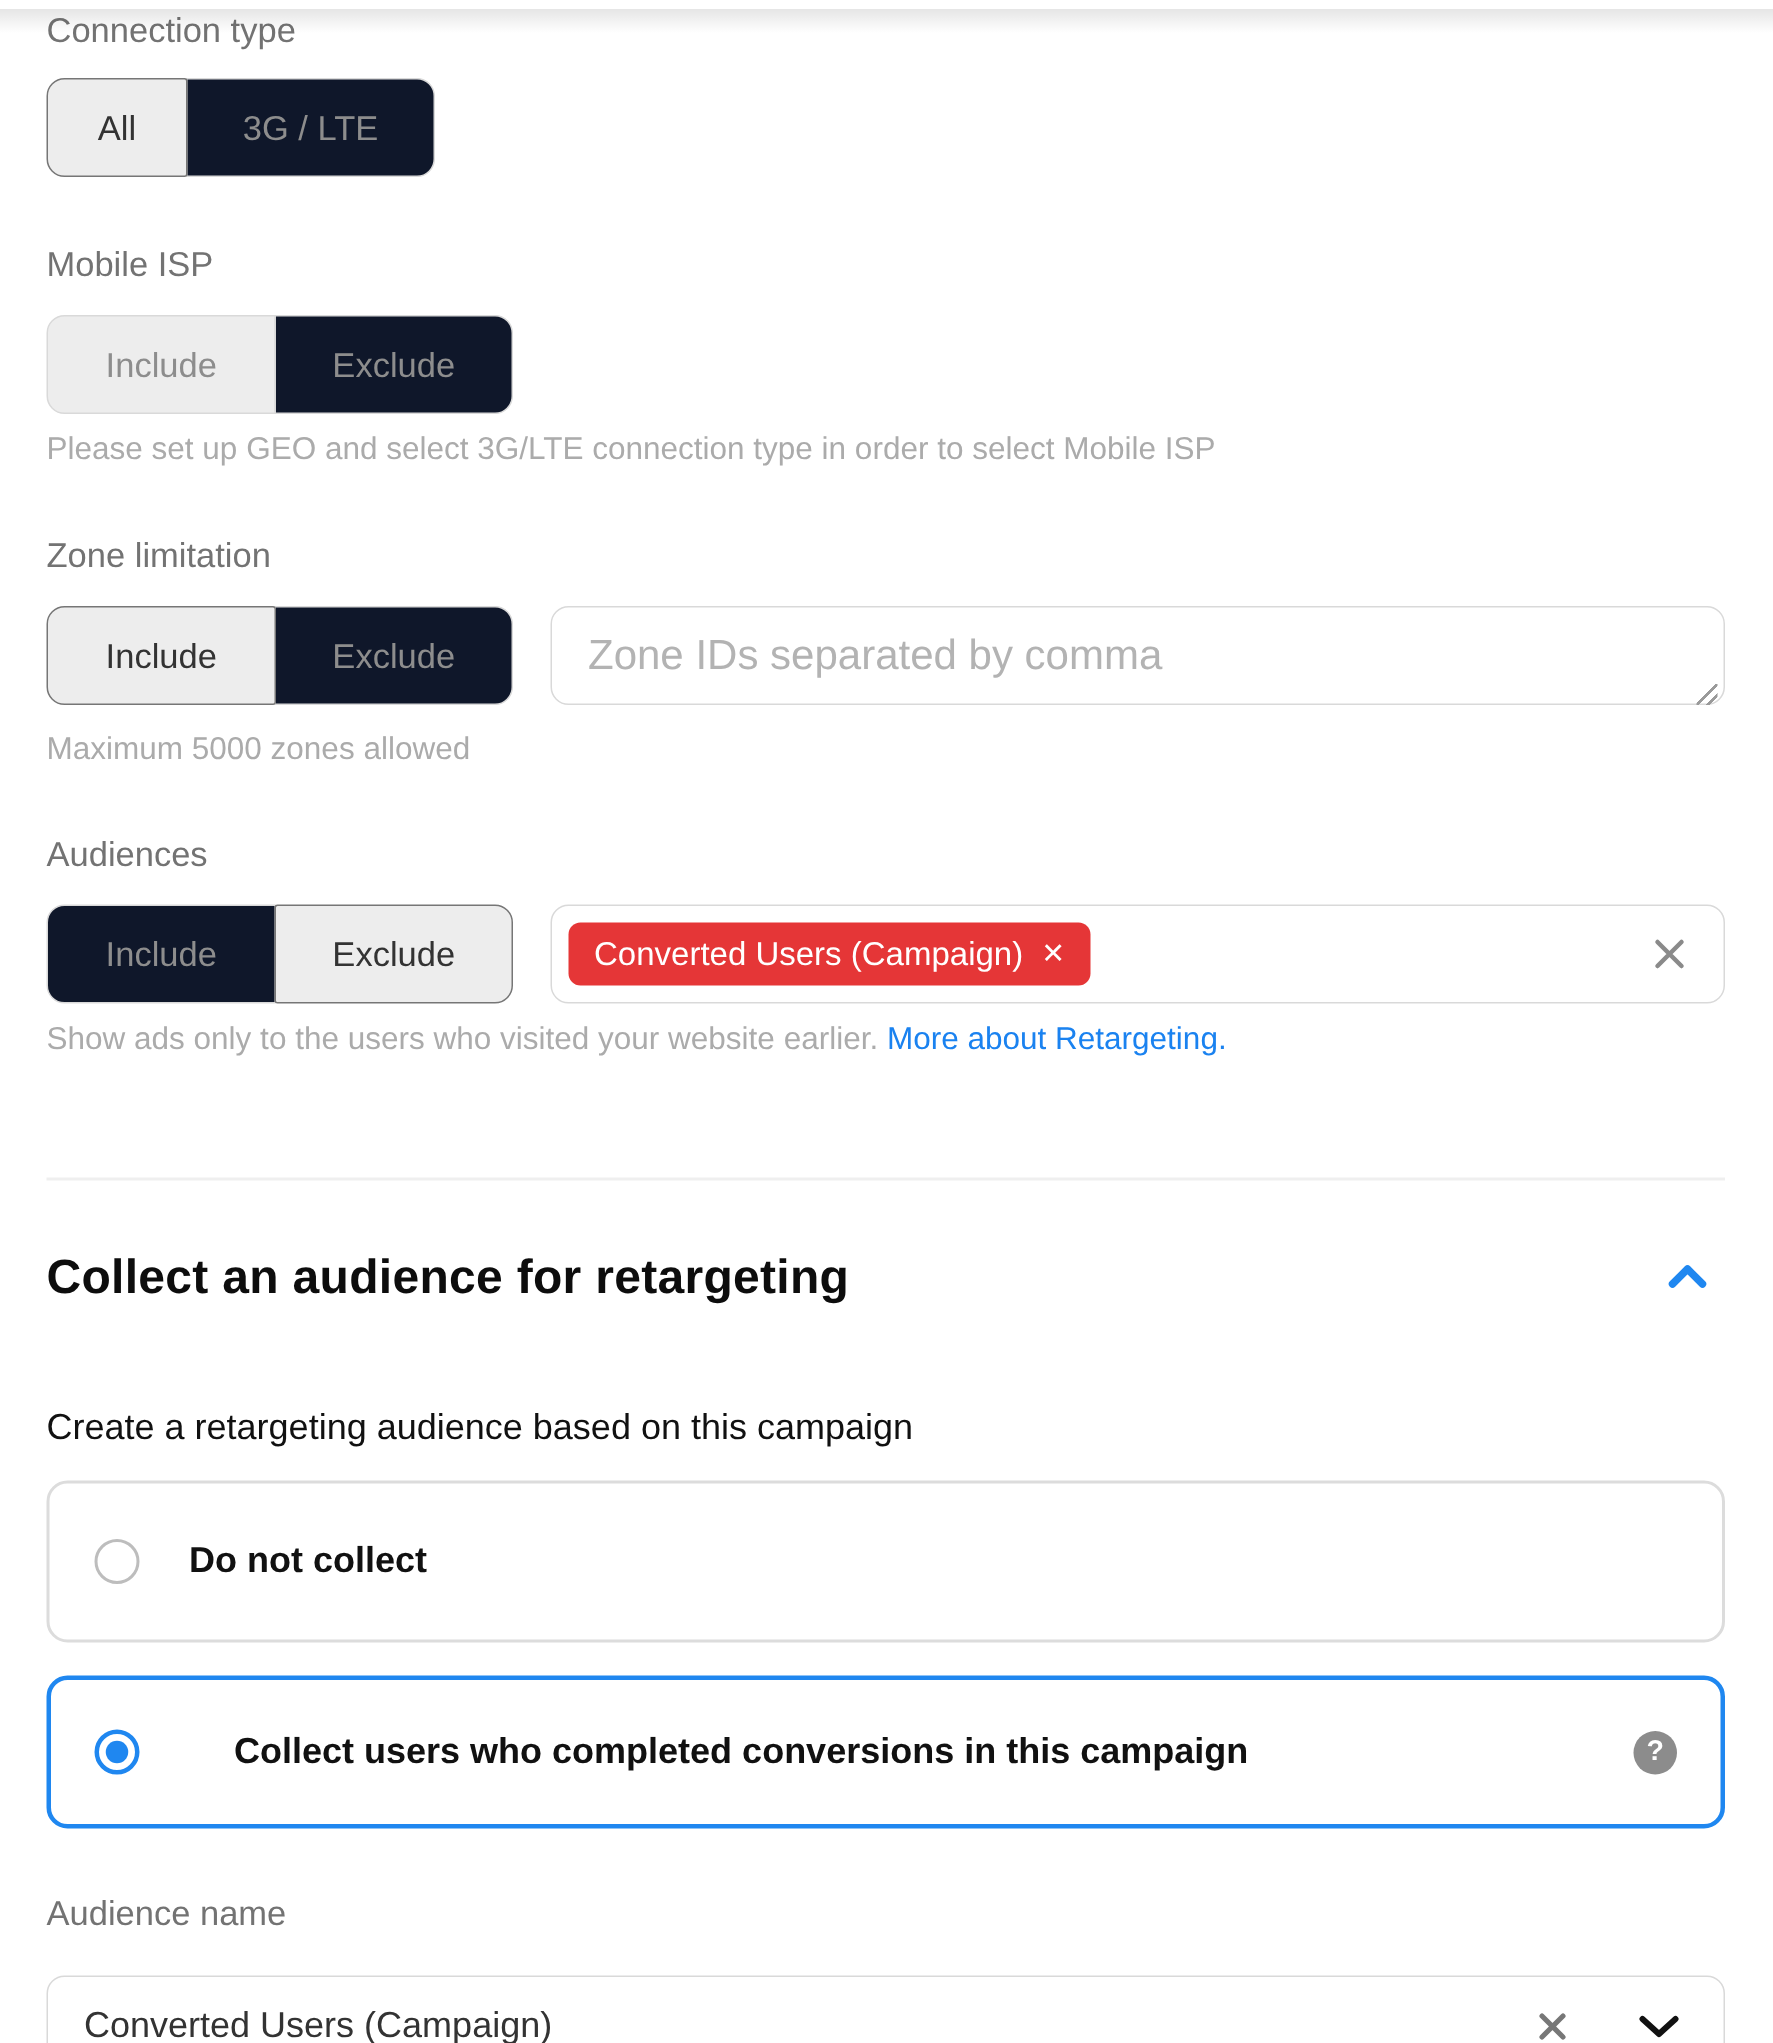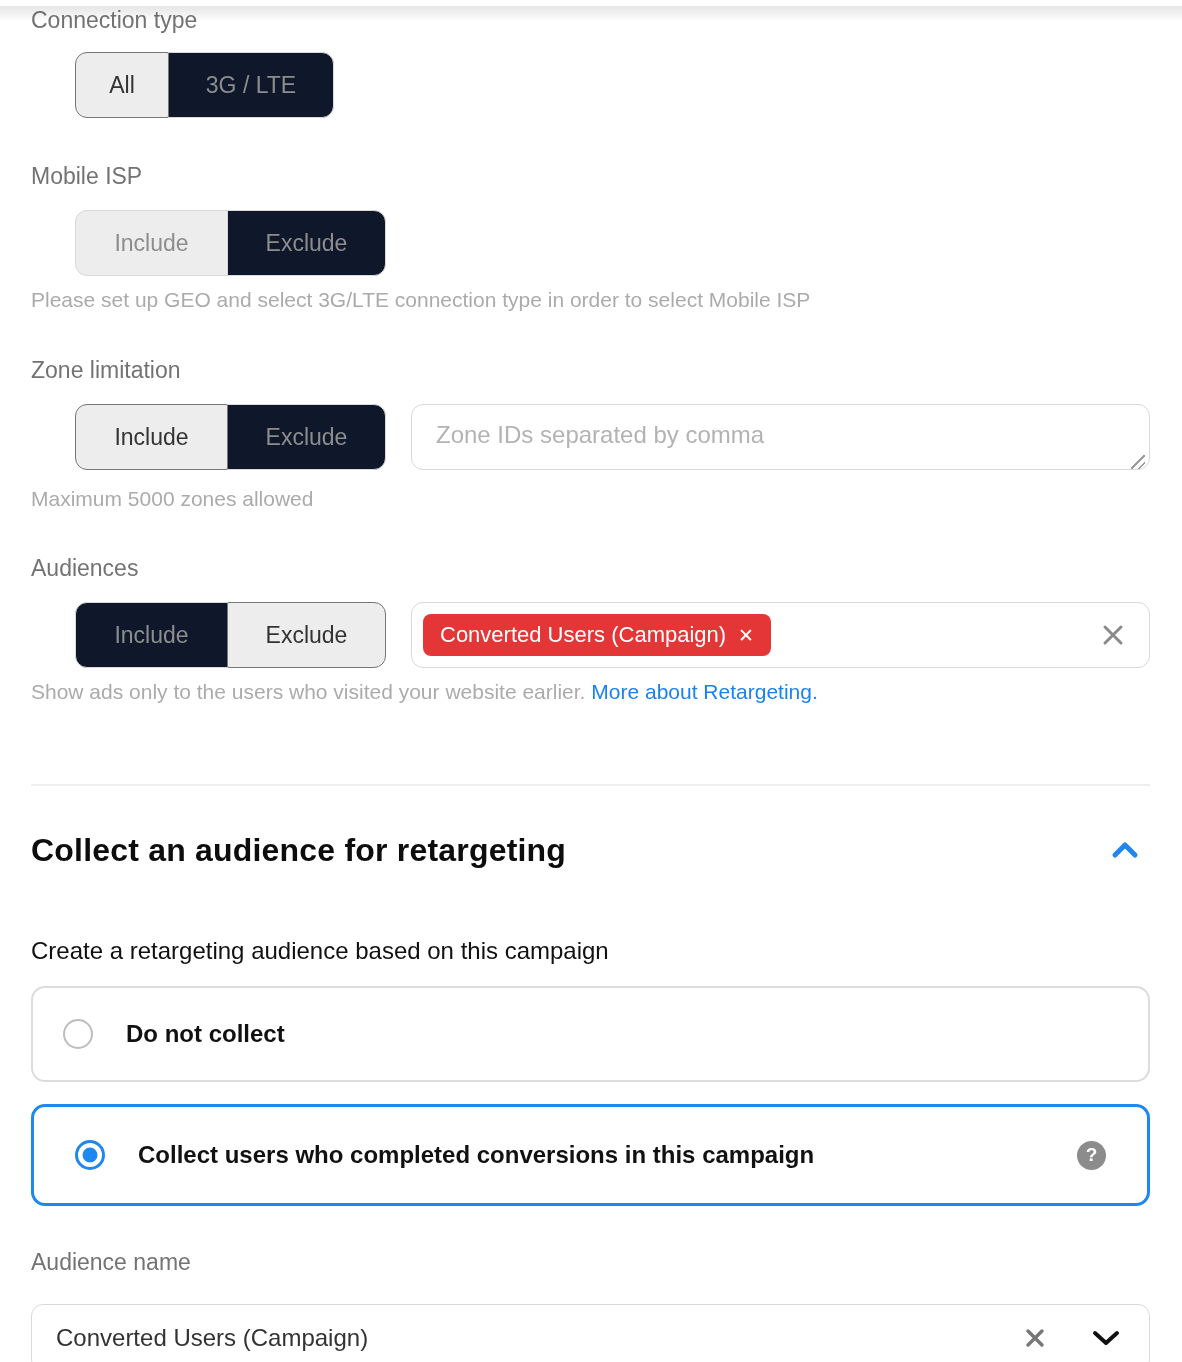--- a/index.html
+++ b/index.html
@@ -10,42 +10,42 @@
     background:linear-gradient(to bottom, rgba(0,0,0,0.10), rgba(0,0,0,0)); pointer-events:none; }
 
   .sec-label { font-size:23px; line-height:28px; color:#737373; }
   .lbl-1 { margin:6px 0 18px 0; }
   .lbl-mt44 { margin-top:44px; margin-bottom:20px; }
   .lbl-mt43 { margin-top:43px; margin-bottom:20px; }
 
   .row { display:flex; align-items:flex-start; }
 
   
-  .seg-group { display:flex; flex:none;margin-left:44px; }
+  .seg-group { display:flex; flex:none; }
   .seg { height:66px; display:flex; align-items:center; justify-content:center;
     background:#0f172a; border:1px solid #d9d9d9; color:#8d8d8d; font-size:23px;
     margin-left:-1px; cursor:pointer; position:relative; }
   .seg:first-child { margin-left:0; border-radius:12px 0 0 12px; }
   .seg:last-child { border-radius:0 12px 12px 0; }
   .seg.selected { background:#ededed; border-color:#767676; color:#333; z-index:1; }
   .seg.selected.first { border-radius:12px 2px 2px 12px; }
   .seg.selected.last { border-radius:2px 12px 12px 2px; }
   .seg.dim-selected { background:#ededed; }  
   .w-all { width:94px; } .w-3g { width:166px; } .w-wifi { width:286px; }
   .w-inc { width:153px; } .w-exc { width:159px; }
 
   
   .ctl-input { flex:1; margin-left:25px; height:66px; border:1px solid #d9d9d9;
     border-radius:12px; font-size:24px; padding:0 24px; color:#333; outline:none;
     font-family:"Liberation Sans","DejaVu Sans",sans-serif; }
   .ctl-input::placeholder { color:#b3b3b3; opacity:1; }
   .ctl-input.disabled { background:#ececec; }
   .textarea-wrap { flex:1; margin-left:25px; position:relative; }
   .ctl-textarea { width:100%; height:66px; border:1px solid #d9d9d9; border-radius:12px;
-    font-size:24px; padding:16px 24px; color:#333; resize:none; outline:none;
+    font-size:28px; padding:16px 24px; color:#333; resize:none; outline:none;
     font-family:"Liberation Sans","DejaVu Sans",sans-serif; }
   .ctl-textarea::placeholder { color:#b3b3b3; opacity:1; }
   .resize-grip { position:absolute; right:5px; bottom:5px; width:14px; height:14px;
     background:
       linear-gradient(135deg, transparent 0 46%, #9a9a9a 46% 54%, transparent 54%),
       linear-gradient(135deg, transparent 0 72%, #9a9a9a 72% 80%, transparent 80%);
   }
 
   .helper { font-size:21px; line-height:24px; color:#ababab; margin-top:12px; }
   .helper .link { color:#1a82f0; cursor:pointer;margin-top:30px; }
@@ -63,23 +63,23 @@
 
   .divider { height:2px; background:#efefef; margin-top:80px; }
 
   .h1-row { display:flex; align-items:center; justify-content:space-between; margin-top:42px; }
   .h1 { font-size:32px; line-height:44px; font-weight:bold; color:#0d0d0d; letter-spacing:0.2px; }
   .collapse-btn { width:30px; height:30px; display:flex; align-items:center; justify-content:center;
     cursor:pointer; margin-right:10px; }
 
   .subtitle { font-size:24px; line-height:30px; color:#111; margin-top:64px; }
 
-  .opt-card { border:2px solid #dcdcdc; border-radius:14px; height:96px; margin-top:20px;
+  .opt-card { border:2px solid #dcdcdc; border-radius:14px; height:108px; margin-top:20px;
     display:flex; align-items:center; padding:0 30px; cursor:pointer; background:#fff; }
-  .opt-card.selected { border:3px solid #1f87f0; height:102px; margin-top:22px; padding:0 41px; }
+  .opt-card.selected { border:3px solid #1f87f0; height:102px; margin-top:22px; padding:0 29px;gap:30px; }
   .radio { width:30px; height:30px; border-radius:50%; border:2px solid #bdbdbd;
     flex:none; background:#fff; position:relative; }
   .radio.checked { border:3px solid #1f87f0; }
   .radio.checked::after { content:""; position:absolute; left:50%; top:50%;
     width:15px; height:15px; border-radius:50%; background:#1f87f0; transform:translate(-50%,-50%); }
   .opt-label { font-size:24px; font-weight:bold; color:#111; margin-left:33px; }
   .help-badge { width:29px; height:29px; border-radius:50%; background:#8c8c8c; color:#fff;
     font-size:19px; font-weight:bold; display:flex; align-items:center; justify-content:center;
     margin-left:auto; cursor:pointer; }
 

